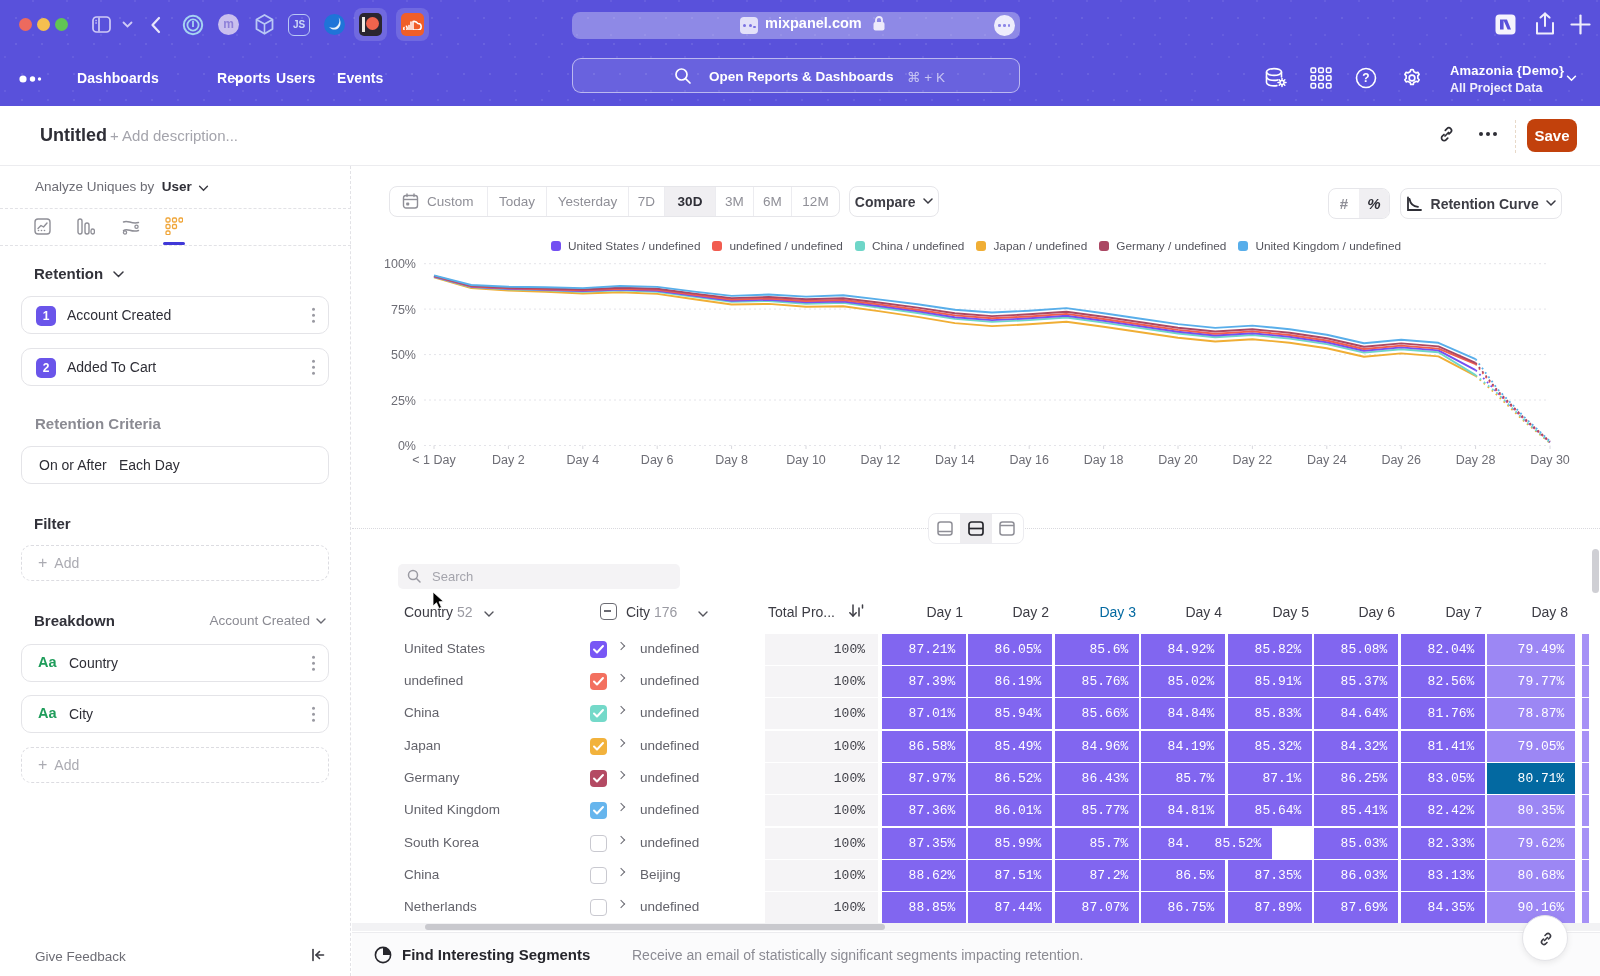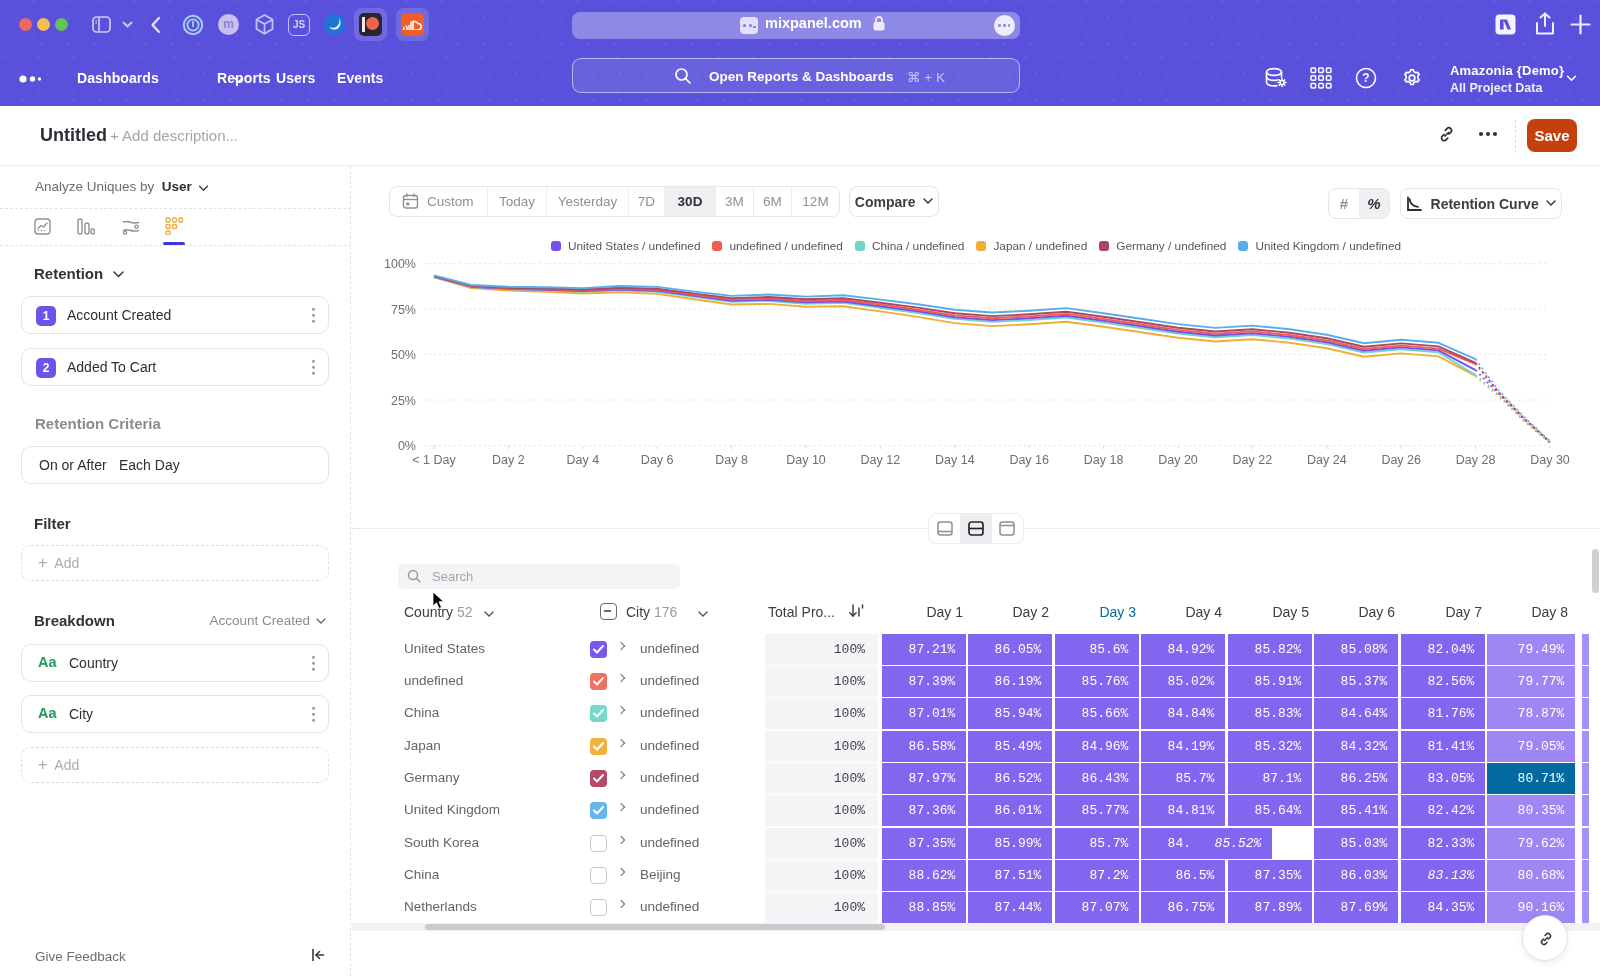--- a/index.html
+++ b/index.html
@@ -604,39 +604,39 @@
   <div class="trow" style="top:661.6px;">
     <div class="cname">South Korea</div>
     <div class="ckbox" style="background:#fff;border:1.5px solid #c9c9d0;"></div>
     <div class="rchev"></div>
     <div class="cundef">undefined</div>
     <div class="ctotal">100%</div>
     <div class="pcell" style="left:492px;">87.35%</div>
     <div class="pcell" style="left:578px;">85.99%</div>
     <div class="pcell" style="left:665px;">85.7%</div>
     <div class="pcell" style="left:751px;">84.83%</div>
-    <div class="pcell" style="left:798px;font-style:italic;">85.52%</div>
+    <div class="pcell" style="left:798px;">85.52%</div>
     <div class="pcell" style="left:924px;">85.03%</div>
     <div class="pcell" style="left:1011px;">82.33%</div>
     <div class="pcell" style="left:1097px;width:88.4px;background:#9c87f4;">79.62%</div>
     <div class="pcell" style="left:1192px;width:7px;padding:0;background:#a691f6;"></div>
   </div>
   <div class="trow" style="top:694.0px;">
     <div class="cname">China</div>
     <div class="ckbox" style="background:#fff;border:1.5px solid #c9c9d0;"></div>
     <div class="rchev"></div>
     <div class="cundef">Beijing</div>
     <div class="ctotal">100%</div>
     <div class="pcell" style="left:492px;">88.62%</div>
     <div class="pcell" style="left:578px;">87.51%</div>
     <div class="pcell" style="left:665px;">87.2%</div>
     <div class="pcell" style="left:751px;">86.5%</div>
     <div class="pcell" style="left:838px;">87.35%</div>
     <div class="pcell" style="left:924px;">86.03%</div>
-    <div class="pcell" style="left:1011px;font-style:italic;">83.13%</div>
+    <div class="pcell" style="left:1011px;">83.13%</div>
     <div class="pcell" style="left:1097px;width:88.4px;background:#9c87f4;">80.68%</div>
     <div class="pcell" style="left:1192px;width:7px;padding:0;background:#a691f6;"></div>
   </div>
   <div class="trow" style="top:726.3px;">
     <div class="cname">Netherlands</div>
     <div class="ckbox" style="background:#fff;border:1.5px solid #c9c9d0;"></div>
     <div class="rchev"></div>
     <div class="cundef">undefined</div>
     <div class="ctotal">100%</div>
     <div class="pcell" style="left:492px;">88.85%</div>
@@ -646,20 +646,28 @@
     <div class="pcell" style="left:838px;">87.89%</div>
     <div class="pcell" style="left:924px;">87.69%</div>
     <div class="pcell" style="left:1011px;">84.35%</div>
     <div class="pcell" style="left:1097px;width:88.4px;background:#9c87f4;">90.16%</div>
     <div class="pcell" style="left:1192px;width:7px;padding:0;background:#a691f6;"></div>
   </div>
 
   <div class="abs" style="left:0;top:757px;width:1248px;height:8px;background:#f2f2f4;"></div>
   <div class="abs" style="left:73px;top:758px;width:460px;height:6px;background:#c9c9ce;border-radius:3px;"></div>
 
+  <div class="abs" style="left:0;top:766px;width:1248px;height:44px;background:#fbfbfc;border-top:1px solid #ececef;">
+    <svg class="abs" style="left:22px;top:13px;" width="18" height="18" viewBox="0 0 18 18">
+        <circle cx="9" cy="9" r="7.6" fill="none" stroke="#26262c" stroke-width="1.6"></circle>
+        <path d="M9 1.4 A7.6 7.6 0 0 1 16.6 9 L9 9 Z" fill="#26262c"></path>
+      </svg>
+    <div class="abs" style="left:50px;top:13px;font-size:15px;font-weight:700;color:#26262c;">Find Interesting Segments</div>
+    <div class="abs" style="left:280px;top:14px;font-size:14px;color:#8b8b93;">Receive an email of statistically significant segments impacting retention.</div>
+  </div>
 
   <div class="abs" style="left:1170px;top:749px;width:46px;height:46px;background:#fff;border:1px solid #e4e4e8;border-radius:50%;box-shadow:0 2px 6px rgba(0,0,0,0.08);">
     <svg class="abs" style="left:14px;top:14px;" width="18" height="18" viewBox="0 0 18 18">
         <path d="M7.5 10.5 L10.5 7.5 M6.5 9 L5 10.5 a2.5 2.5 0 0 0 3.5 3.5 L10 12.5 M11.5 9 L13 7.5 A2.5 2.5 0 0 0 9.5 4 L8 5.5" stroke="#3a3a42" stroke-width="1.6" fill="none" stroke-linecap="round"></path>
       </svg>
   </div>
 
   <div class="abs" style="left:1240px;top:383px;width:7px;height:44px;background:#cfcfd4;border-radius:4px;"></div>
 </div>
 

